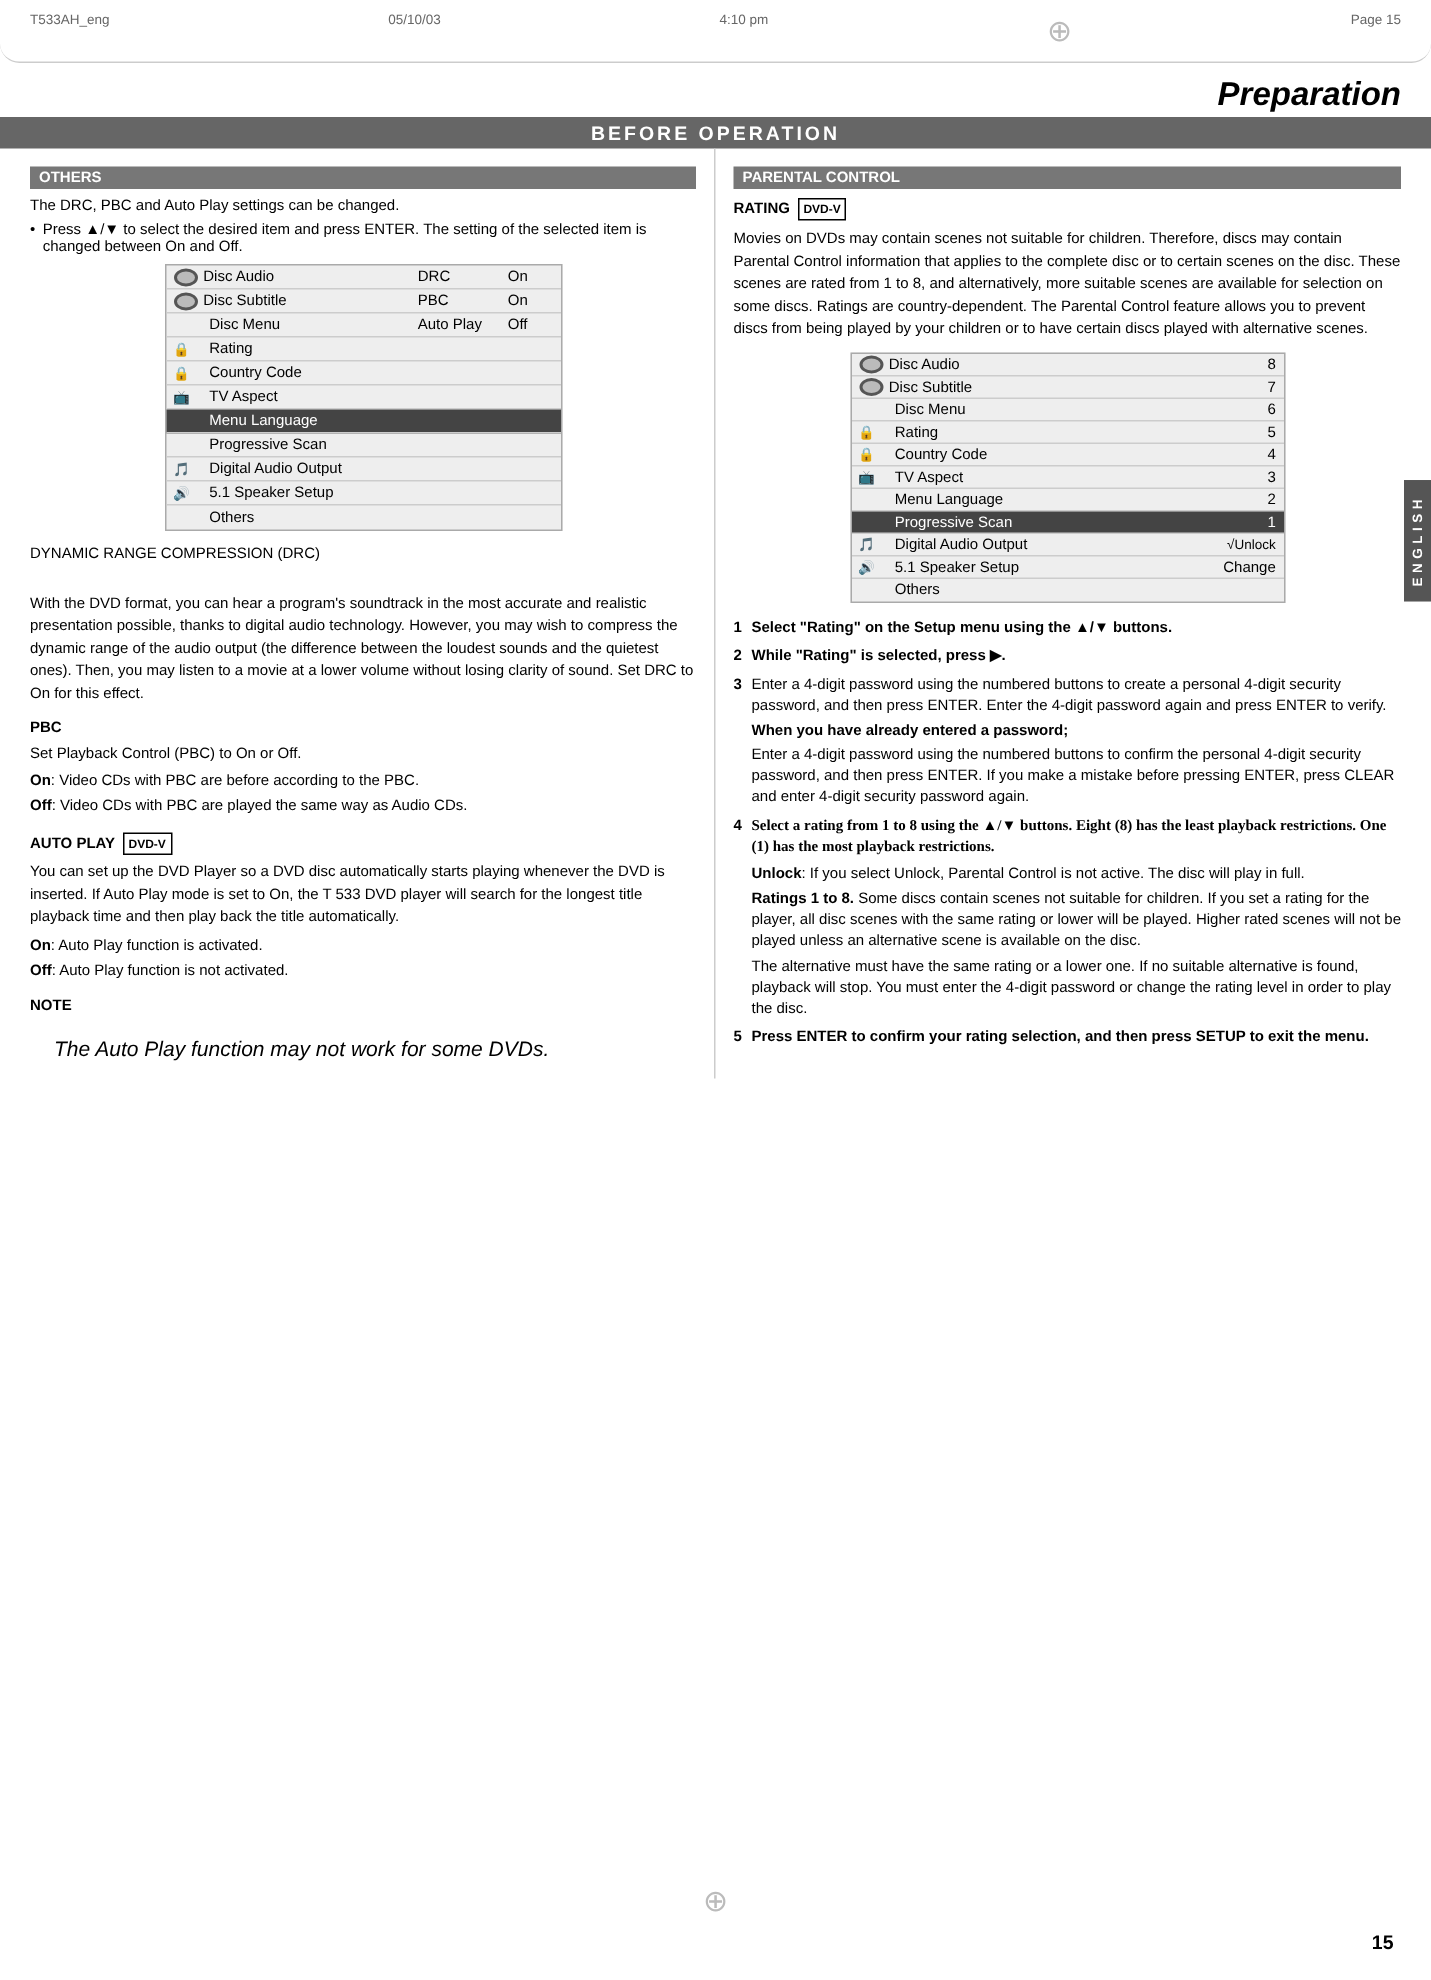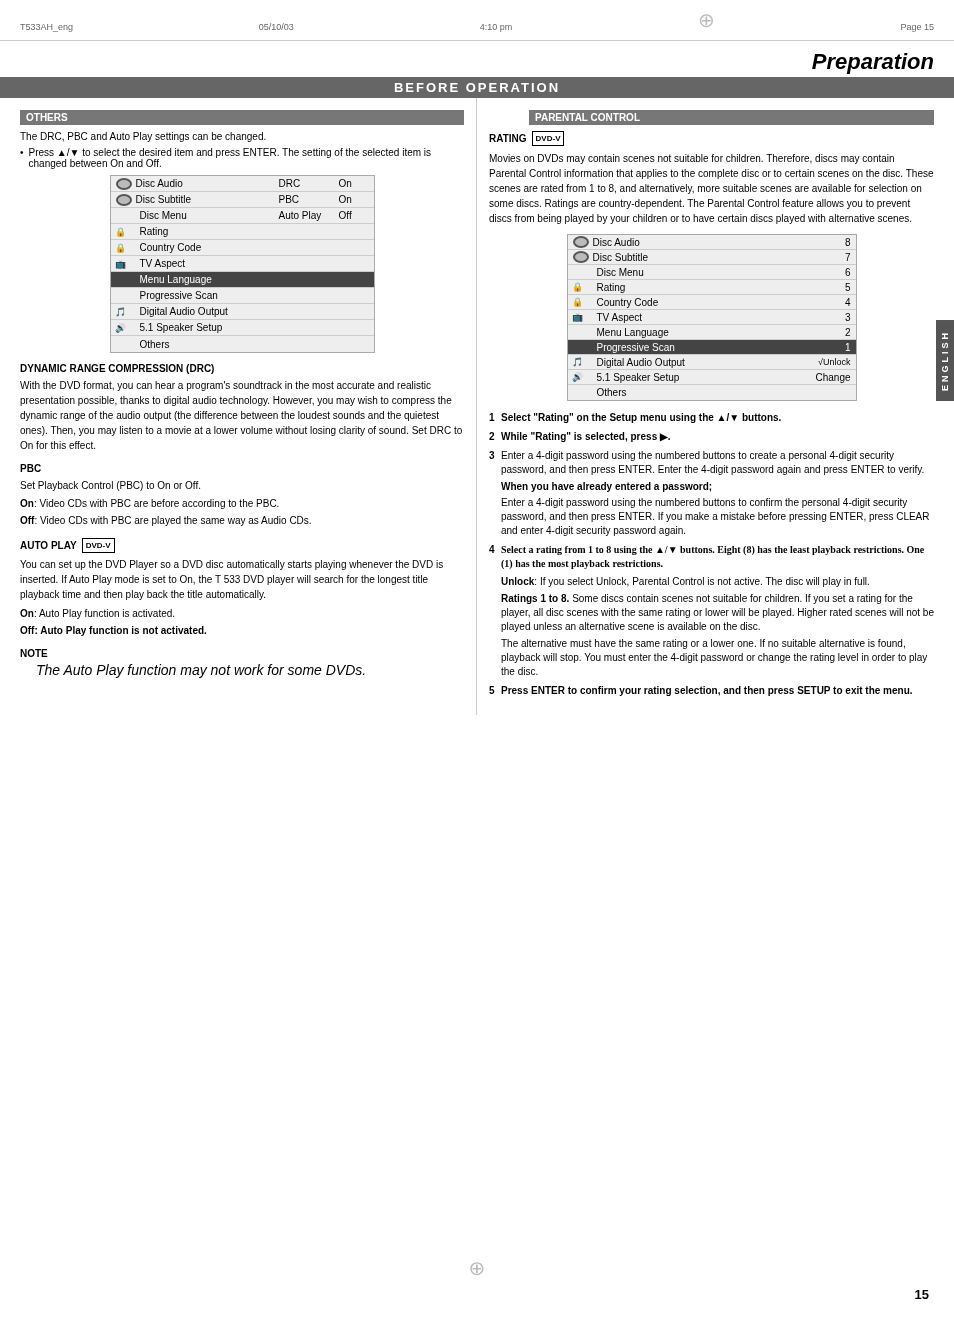--- a/index.html
+++ b/index.html
@@ -16,21 +16,21 @@
     
     .section-divider {
       margin-bottom: 10px;
     }
   </style>
 </head>
 <body>
 
 <div style="position:relative; min-height:1320px;">
 
-  <div style="display:flex; justify-content:space-between; align-items:flex-end; padding:8px 20px; border-bottom:1px solid #ccc; font-size:9px; color:#666;">
+  <div style="display:flex; justify-content:space-between; align-items:flex-start; padding:8px 20px; border-bottom:1px solid #ccc; font-size:9px; color:#666;border-radius:13px;">
     <span>T533AH_eng</span>
     <span>05/10/03</span>
     <span>4:10 pm</span>
     <span style="font-size:20px; color:#bbb;">⊕</span>
     <span>Page 15</span>
   </div>
 
   <div style="text-align:right; padding:8px 20px 0 20px;">
     <span style="font-size:22px; font-weight:bold; font-style:italic; font-family:Arial;">Preparation</span>
   </div>
@@ -113,21 +113,21 @@
           </div>
 
           <div style="display:flex; align-items:center; padding:1px 5px; min-height:16px;">
             <span style="width:20px; margin-right:4px;"></span>
             <span style="flex:1;">Others</span>
           </div>
         </div>
       </div>
 
       <div class="section-divider" style="margin-bottom:10px;">
-        <span style="display:block; font-size:10px; font-weight:bold; margin-bottom:4px;">DYNAMIC RANGE COMPRESSION (DRC)</span>
+        <span style="display:block; font-size:10px; font-weight:normal; margin-bottom:20px;">DYNAMIC RANGE COMPRESSION (DRC)</span>
         <p style="font-size:10px; line-height:1.5;">With the DVD format, you can hear a program's soundtrack in the most accurate and realistic presentation possible, thanks to digital audio technology. However, you may wish to compress the dynamic range of the audio output (the difference between the loudest sounds and the quietest ones). Then, you may listen to a movie at a lower volume without losing clarity of sound. Set DRC to On for this effect.</p>
       </div>
 
       <div class="section-divider" style="margin-bottom:10px;">
         <span style="display:block; font-size:10px; font-weight:bold; margin-bottom:4px;">PBC</span>
         <p style="font-size:10px; line-height:1.5; margin-bottom:3px;">Set Playback Control (PBC) to On or Off.</p>
         <p style="font-size:10px; line-height:1.5; margin-bottom:2px;">
           <strong>On</strong><span>: Video CDs with PBC are before according to the PBC.</span>
         </p>
         <p style="font-size:10px; line-height:1.5;">
@@ -137,35 +137,35 @@
 
       <div class="section-divider" style="margin-bottom:10px;">
         <div style="display:flex; align-items:center; margin-bottom:4px;">
           <span style="font-size:10px; font-weight:bold;">AUTO PLAY</span>
           <span style="border:1px solid #000; font-size:8px; font-weight:bold; padding:0 3px; margin-left:5px; line-height:13px;">DVD-V</span>
         </div>
         <p style="font-size:10px; line-height:1.5; margin-bottom:4px;">You can set up the DVD Player so a DVD disc automatically starts playing whenever the DVD is inserted. If Auto Play mode is set to On, the T 533 DVD player will search for the longest title playback time and then play back the title automatically.</p>
         <p style="font-size:10px; line-height:1.5; margin-bottom:2px;">
           <strong>On</strong><span>: Auto Play function is activated.</span>
         </p>
-        <p style="font-size:10px; line-height:1.5;font-weight:bold;">
+        <p style="font-size:10px; line-height:1.5;">
           <strong>Off</strong><span>: Auto Play function is not activated.</span>
         </p>
       </div>
 
       <div style="margin-top:8px;">
-        <span style="font-size:10px; font-weight:bold; display:block; margin-bottom:3px;">NOTE</span>
+        <span style="font-size:10px; font-weight:bold; display:block; margin-bottom:15px;">NOTE</span>
         <p style="font-size:14px; font-style:italic; padding-left:16px;">The Auto Play function may not work for some DVDs.</p>
       </div>
 
     </div>
 
     <div style="width:50%; padding:12px 20px 12px 12px;">
 
-      <span style="display:block; background:#777; color:#fff; font-size:10px; font-weight:bold; padding:2px 6px; margin-bottom:6px;margin-left:40px;">PARENTAL CONTROL</span>
+      <span style="display:block; background:#777; color:#fff; font-size:10px; font-weight:bold; padding:2px 6px; margin-bottom:6px;">PARENTAL CONTROL</span>
 
       <div style="display:flex; align-items:center; margin-bottom:5px;">
         <span style="font-size:10px; font-weight:bold;">RATING</span>
         <span style="border:1px solid #000; font-size:8px; font-weight:bold; padding:0 3px; margin-left:5px; line-height:13px;">DVD-V</span>
       </div>
 
       <p style="font-size:10px; line-height:1.5; margin-bottom:8px;">Movies on DVDs may contain scenes not suitable for children. Therefore, discs may contain Parental Control information that applies to the complete disc or to certain scenes on the disc. These scenes are rated from 1 to 8, and alternatively, more suitable scenes are available for selection on some discs. Ratings are country-dependent. The Parental Control feature allows you to prevent discs from being played by your children or to have certain discs played with alternative scenes.</p>
 
       <div style="border:1px solid #aaa; background:#eee; margin:0 auto 10px auto; width:290px; font-size:10px;">
 

